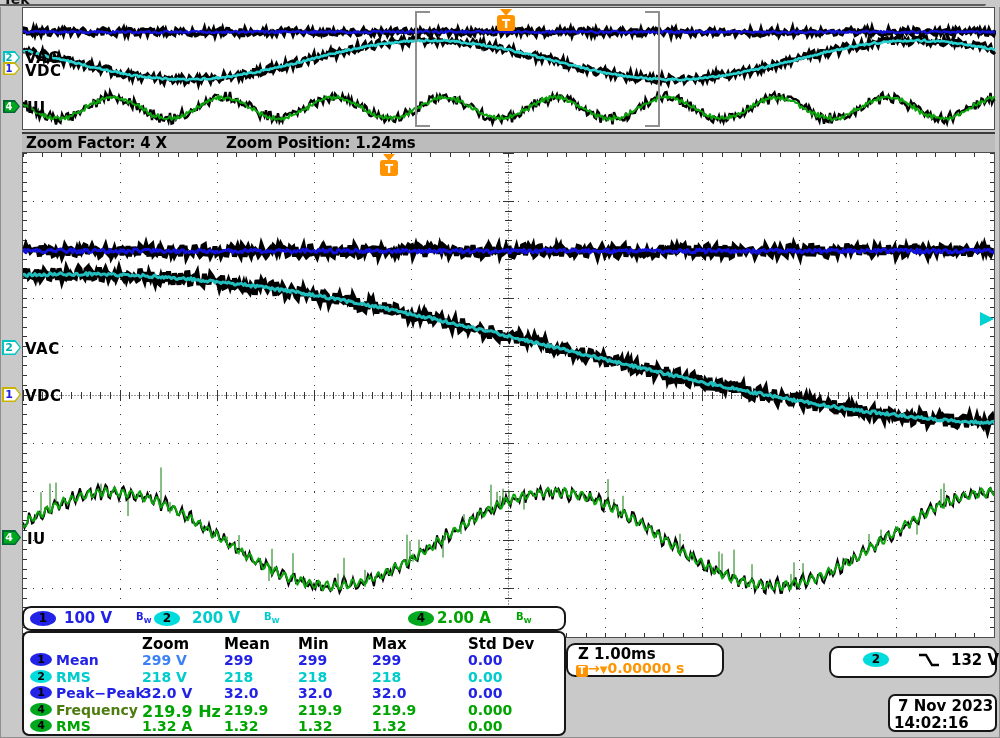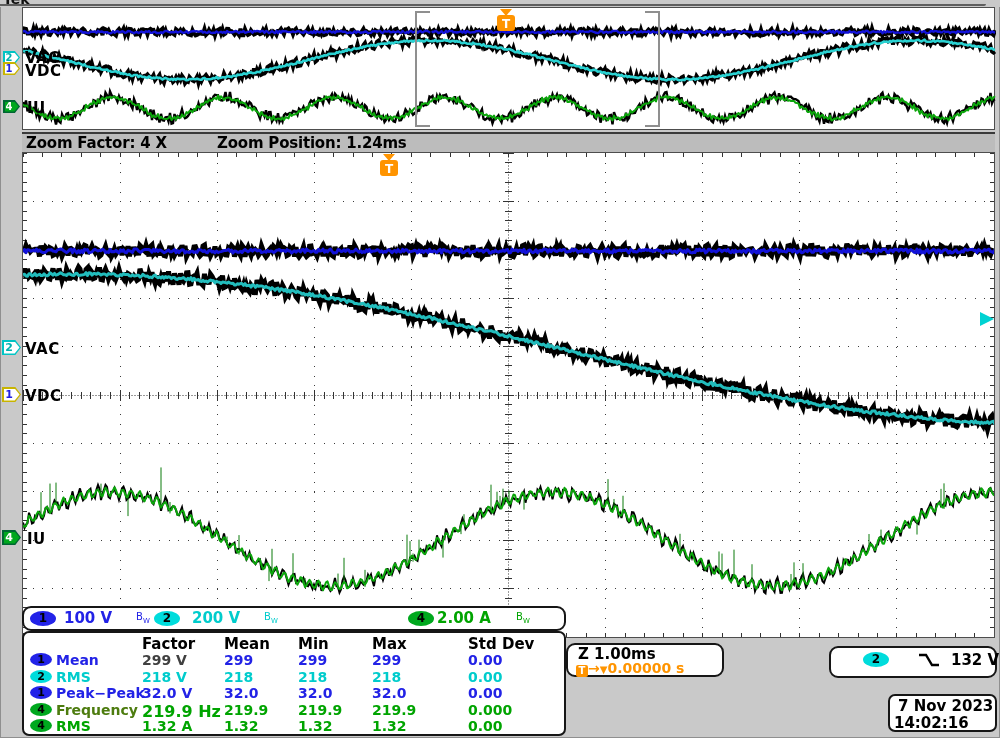--- a/index.html
+++ b/index.html
@@ -25,21 +25,21 @@
   .chm .b,.chm .f{position:absolute;clip-path:polygon(0 0,70% 0,100% 50%,70% 100%,0 100%);}
   .chm .b{inset:0;}
   .chm .f{inset:1.5px;}
   .chm .t{position:absolute;left:0;top:0;width:14px;height:15px;text-align:center;font-weight:bold;font-size:11px;line-height:15px;}
   .chm.small{width:17px;height:13px;}
   .chm.small .t{width:12px;height:13px;line-height:13px;font-size:10px;}
   .chlabel{position:absolute;font-weight:bold;font-size:15px;color:#000;z-index:5;letter-spacing:0.5px;}
   
   .rbox{position:absolute;background:#fff;border:2px solid #161616;border-radius:9px;box-sizing:border-box;z-index:10;}
   .ebadge{position:absolute;border-radius:50%/50%;text-align:center;font-weight:bold;color:#000;}
-  .bw{font-weight:normal;font-size:10px;}
+  .bw{font-weight:bold;font-size:10px;}
   .bw sub{font-size:7px;}
   .txt{position:absolute;font-weight:bold;white-space:pre;}
   .orange{color:#ff9400;}
   .t-ico{
     display:inline-block;width:12px;height:12px;background:#ff9400;border-radius:2px;
     color:#fff;font-size:10px;font-weight:bold;text-align:center;line-height:12px;vertical-align:-1px;
   }
   svg{display:block;}
 </style>
 </head>
@@ -94,21 +94,21 @@
     <div class="b" style="background:#063;"></div>
       <div class="f" style="background:#00a81e;"></div>
     <span class="t" style="color:#ffffff;">4</span>
   </div>
   <span class="chlabel" style="left:25px;top:49px;">VAC</span>
   <span class="chlabel" style="left:25px;top:62px;">VDC</span>
   <span class="chlabel" style="left:27px;top:99px;">IU</span>
 
   <div class="zoombar">
     <span style="left:4px;">Zoom Factor: 4 X</span>
-    <span style="left:195px;">Zoom Position: 1.24ms</span>
+    <span style="left:204px;">Zoom Position: 1.24ms</span>
   </div>
 
   <div id="main-panel" class="panel">
     <svg id="main-svg" width="971" height="484" viewBox="0 0 971 484">
       <g id="main-grid" shape-rendering="crispEdges">
           <line x1="97.1" y1="0" x2="97.1" y2="484" stroke="#3c3c3c" stroke-width="1" stroke-dasharray="1 8.68"></line>
           <line x1="194.2" y1="0" x2="194.2" y2="484" stroke="#3c3c3c" stroke-width="1" stroke-dasharray="1 8.68"></line>
           <line x1="291.29999999999995" y1="0" x2="291.29999999999995" y2="484" stroke="#3c3c3c" stroke-width="1" stroke-dasharray="1 8.68"></line>
           <line x1="388.4" y1="0" x2="388.4" y2="484" stroke="#3c3c3c" stroke-width="1" stroke-dasharray="1 8.68"></line>
           <line x1="582.5999999999999" y1="0" x2="582.5999999999999" y2="484" stroke="#3c3c3c" stroke-width="1" stroke-dasharray="1 8.68"></line>
@@ -573,29 +573,29 @@
       <span class="bw abs" style="left: 112px; top: 3px; color: rgb(34, 34, 230);">B<sub>W</sub></span>
       <span class="ebadge" style="left: 130px; top: 3px; width: 26px; height: 15px; font-size: 12px; line-height: 15px; background: rgb(0, 220, 220);">2</span>
       <span class="txt" style="left: 168px; top: 1px; font-size: 15px; color: rgb(0, 204, 204);">200 V</span>
       <span class="bw abs" style="left: 240px; top: 3px; color: rgb(0, 204, 204);">B<sub>W</sub></span>
       <span class="ebadge" style="left: 384px; top: 3px; width: 26px; height: 15px; font-size: 12px; line-height: 15px; background: rgb(0, 168, 30);">4</span>
       <span class="txt" style="left: 413px; top: 1px; font-size: 15px; color: rgb(0, 164, 0);">2.00 A</span>
       <span class="bw abs" style="left: 492px; top: 3px; color: rgb(0, 164, 0);">B<sub>W</sub></span>
     </div>
 
   <div class="rbox" id="meas-box" style="left:22px;top:631px;width:544px;height:105px;border-radius:7px;">
-      <span class="txt" style="left: 118px; top: 2px; font-size: 15px; color: rgb(0, 0, 0);">Factor</span>
+      <span class="txt" style="left: 118px; top: 2px; font-size: 15px; color: rgb(0, 0, 0);">Zoom</span>
       <span class="txt" style="left: 200px; top: 2px; font-size: 15px; color: rgb(0, 0, 0);">Mean</span>
       <span class="txt" style="left: 274px; top: 2px; font-size: 15px; color: rgb(0, 0, 0);">Min</span>
       <span class="txt" style="left: 348px; top: 2px; font-size: 15px; color: rgb(0, 0, 0);">Max</span>
       <span class="txt" style="left: 444px; top: 2px; font-size: 15px; color: rgb(0, 0, 0);">Std Dev</span>
       <div>
         <span class="ebadge" style="left: 6px; top: 20px; width: 22px; height: 13px; font-size: 11px; line-height: 13px; background: rgb(35, 35, 232);">1</span>
         <span class="txt" style="left: 32px; top: 19px; font-size: 14px; color: rgb(34, 34, 230);">Mean</span>
-        <span class="txt" style="left: 118px; top: 19px; font-size: 14px; color: #404040;">299 V</span>
+        <span class="txt" style="left: 118px; top: 19px; font-size: 14px; color: #3b82f6;">299 V</span>
         <span class="txt" style="left: 200px; top: 19px; font-size: 14px; color: rgb(34, 34, 230);">299</span>
         <span class="txt" style="left: 274px; top: 19px; font-size: 14px; color: rgb(34, 34, 230);">299</span>
         <span class="txt" style="left: 348px; top: 19px; font-size: 14px; color: rgb(34, 34, 230);">299</span>
         <span class="txt" style="left: 444px; top: 19px; font-size: 14px; color: rgb(34, 34, 230);">0.00</span>
       </div>
       <div>
         <span class="ebadge" style="left: 6px; top: 36.6px; width: 22px; height: 13px; font-size: 11px; line-height: 13px; background: rgb(0, 220, 220);">2</span>
         <span class="txt" style="left: 32px; top: 35.6px; font-size: 14px; color: rgb(0, 204, 204);">RMS</span>
         <span class="txt" style="left: 118px; top: 35.6px; font-size: 14px; color: rgb(0, 204, 204);">218 V</span>
         <span class="txt" style="left: 200px; top: 35.6px; font-size: 14px; color: rgb(0, 204, 204);">218</span>

